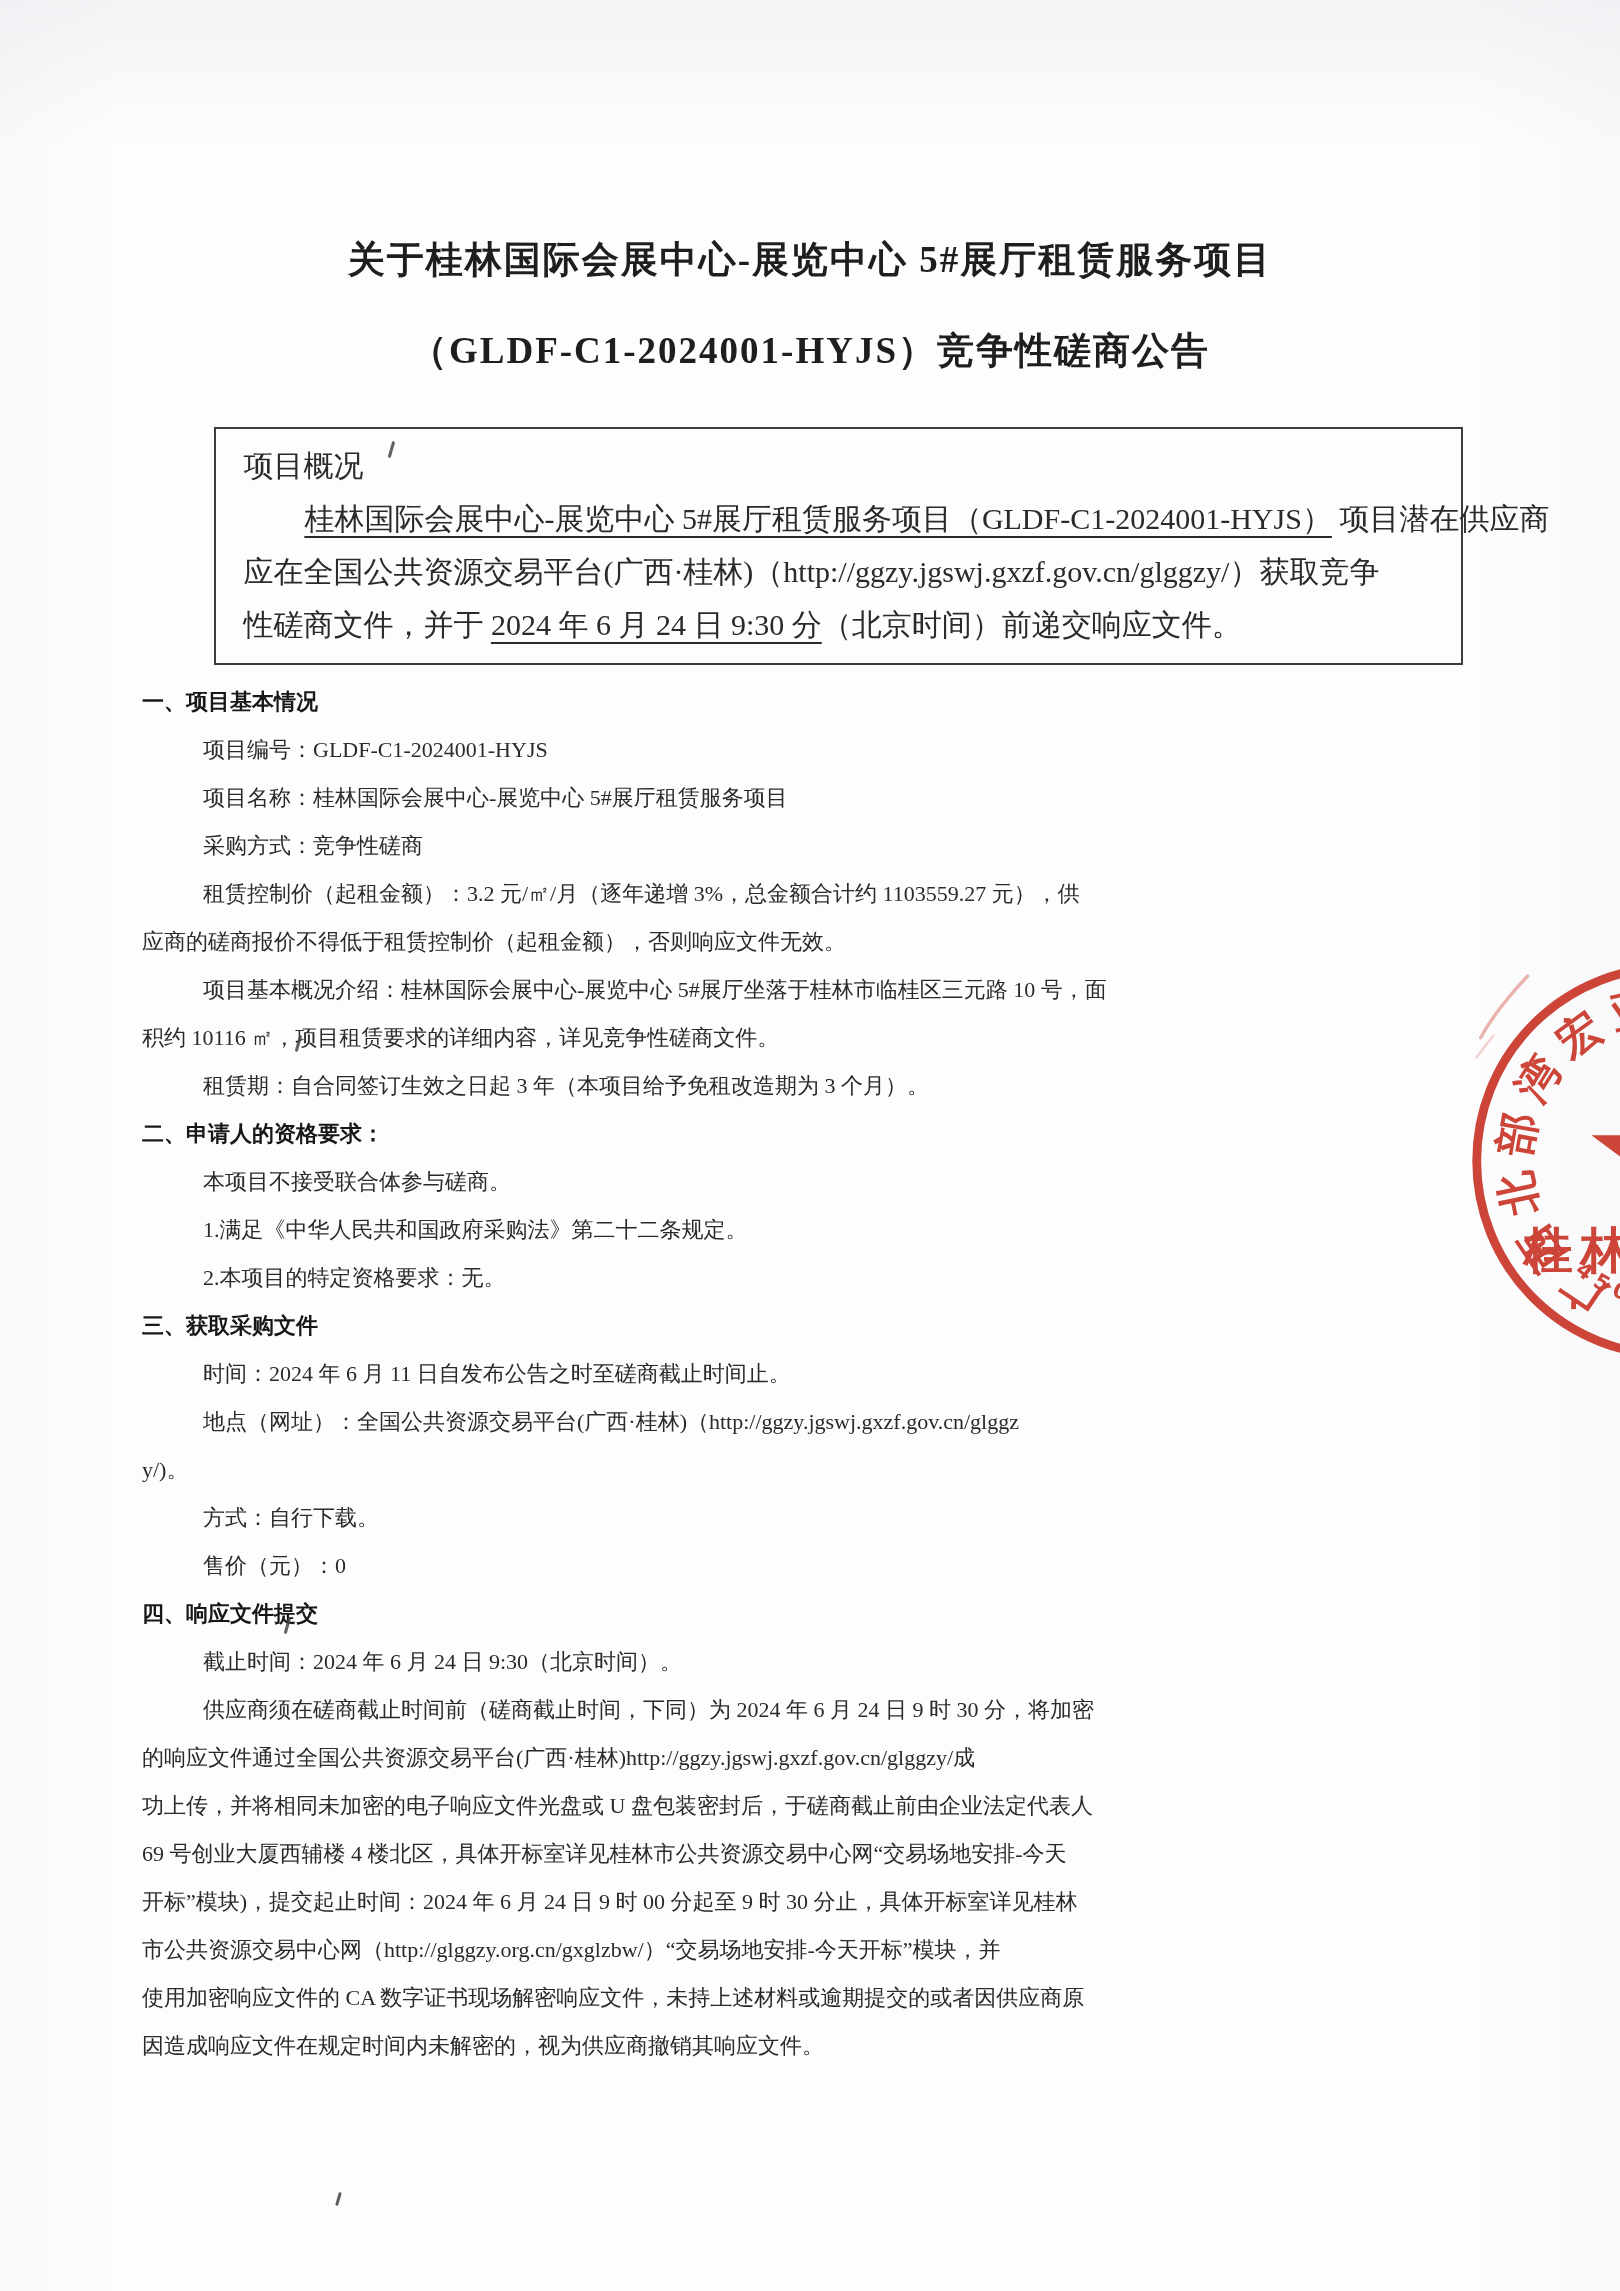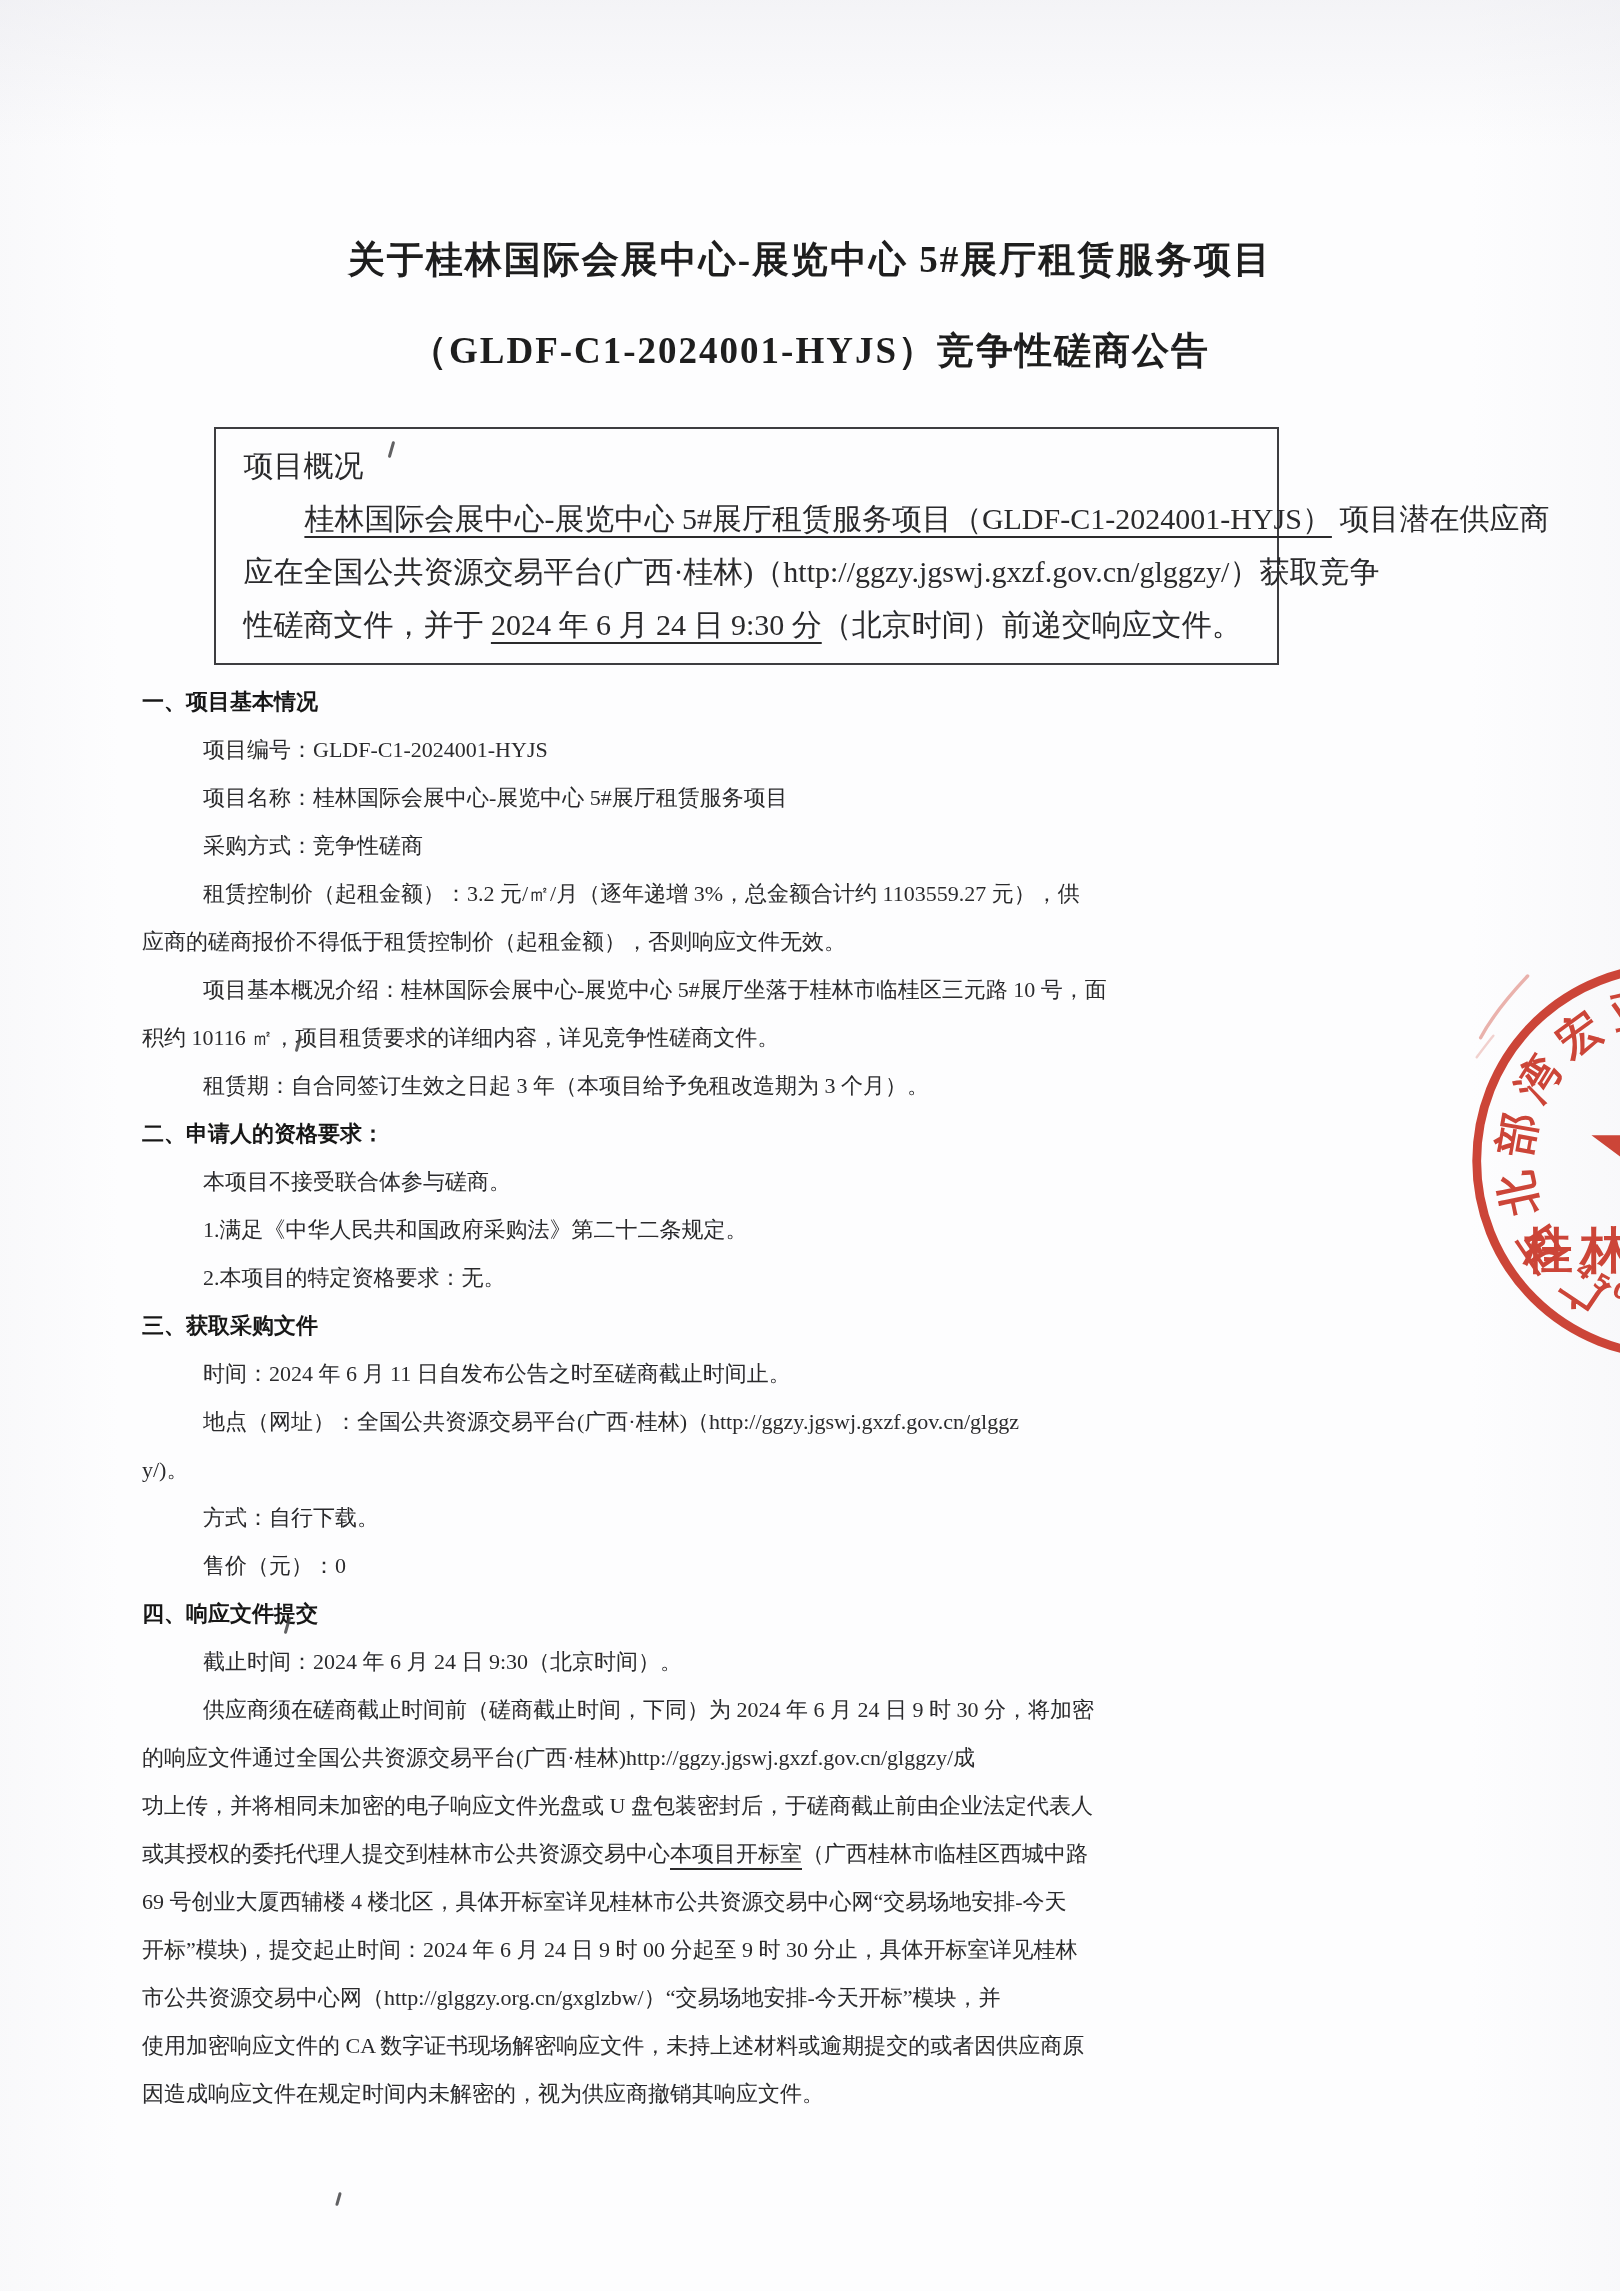--- a/index.html
+++ b/index.html
@@ -19,21 +19,21 @@
     font-size:37px;
     font-weight:bold;
     color:#1e1e1e;
     letter-spacing:2px;
     white-space:pre;
   }
   .doc-title.first{padding-top:235px;}
   .doc-title.second{margin-top:41px;}
   .overview-box{
     margin:51px 16px 0 214px;
-    width:1065px;
+    width:1249px;
     box-sizing:border-box;
     border:2px solid #3d3d40;
     padding:9.8px 25.5px 11.8px 27.4px;
     font-size:30px;
     line-height:53px;
     color:#2a2a2c;
   }
   .box-heading{line-height:53px;white-space:pre;}
   .bline{line-height:48px;white-space:pre;font-size:22px;color:#2a2a2c;}
   .boxline{line-height:53px;white-space:pre;font-size:30px;color:#2a2a2c;}
@@ -90,21 +90,20 @@
       <div class="bline ind"><span>时间：2024 年 6 月 11 日自发布公告之时至磋商截止时间止。</span></div>
       <div class="bline ind"><span>地点（网址）：全国公共资源交易平台(广西·桂林)（http://ggzy.jgswj.gxzf.gov.cn/glggz</span></div>
       <div class="bline"><span>y/)。</span></div>
       <div class="bline ind"><span>方式：自行下载。</span></div>
       <div class="bline ind"><span>售价（元）：0</span></div>
       <div class="bline hd"><span>四、响应文件提交</span></div>
       <div class="bline ind"><span>截止时间：2024 年 6 月 24 日 9:30（北京时间）。</span></div>
       <div class="bline ind"><span>供应商须在磋商截止时间前（磋商截止时间，下同）为 2024 年 6 月 24 日 9 时 30 分，将加密</span></div>
       <div class="bline"><span>的响应文件通过全国公共资源交易平台(广西·桂林)http://ggzy.jgswj.gxzf.gov.cn/glggzy/成</span></div>
       <div class="bline"><span>功上传，并将相同未加密的电子响应文件光盘或 U 盘包装密封后，于磋商截止前由企业法定代表人</span></div>
-      <div class="bline"><span>或其授权的委托代理人提交到桂林市公共资源交易中心</span><span class="useg">本项目开标室</span><span>（广西桂林市临桂区西城中路</span></div>
       <div class="bline"><span>69 号创业大厦西辅楼 4 楼北区，具体开标室详见桂林市公共资源交易中心网“交易场地安排-今天</span></div>
       <div class="bline"><span>开标”模块)，提交起止时间：2024 年 6 月 24 日 9 时 00 分起至 9 时 30 分止，具体开标室详见桂林</span></div>
       <div class="bline"><span>市公共资源交易中心网（http://glggzy.org.cn/gxglzbw/）“交易场地安排-今天开标”模块，并</span></div>
       <div class="bline"><span>使用加密响应文件的 CA 数字证书现场解密响应文件，未持上述材料或逾期提交的或者因供应商原</span></div>
       <div class="bline"><span>因造成响应文件在规定时间内未解密的，视为供应商撤销其响应文件。</span></div>
     </div>
 
   <span class="tick t1"></span>
   <span class="tick t2"></span>
   <span class="tick t3"></span>

